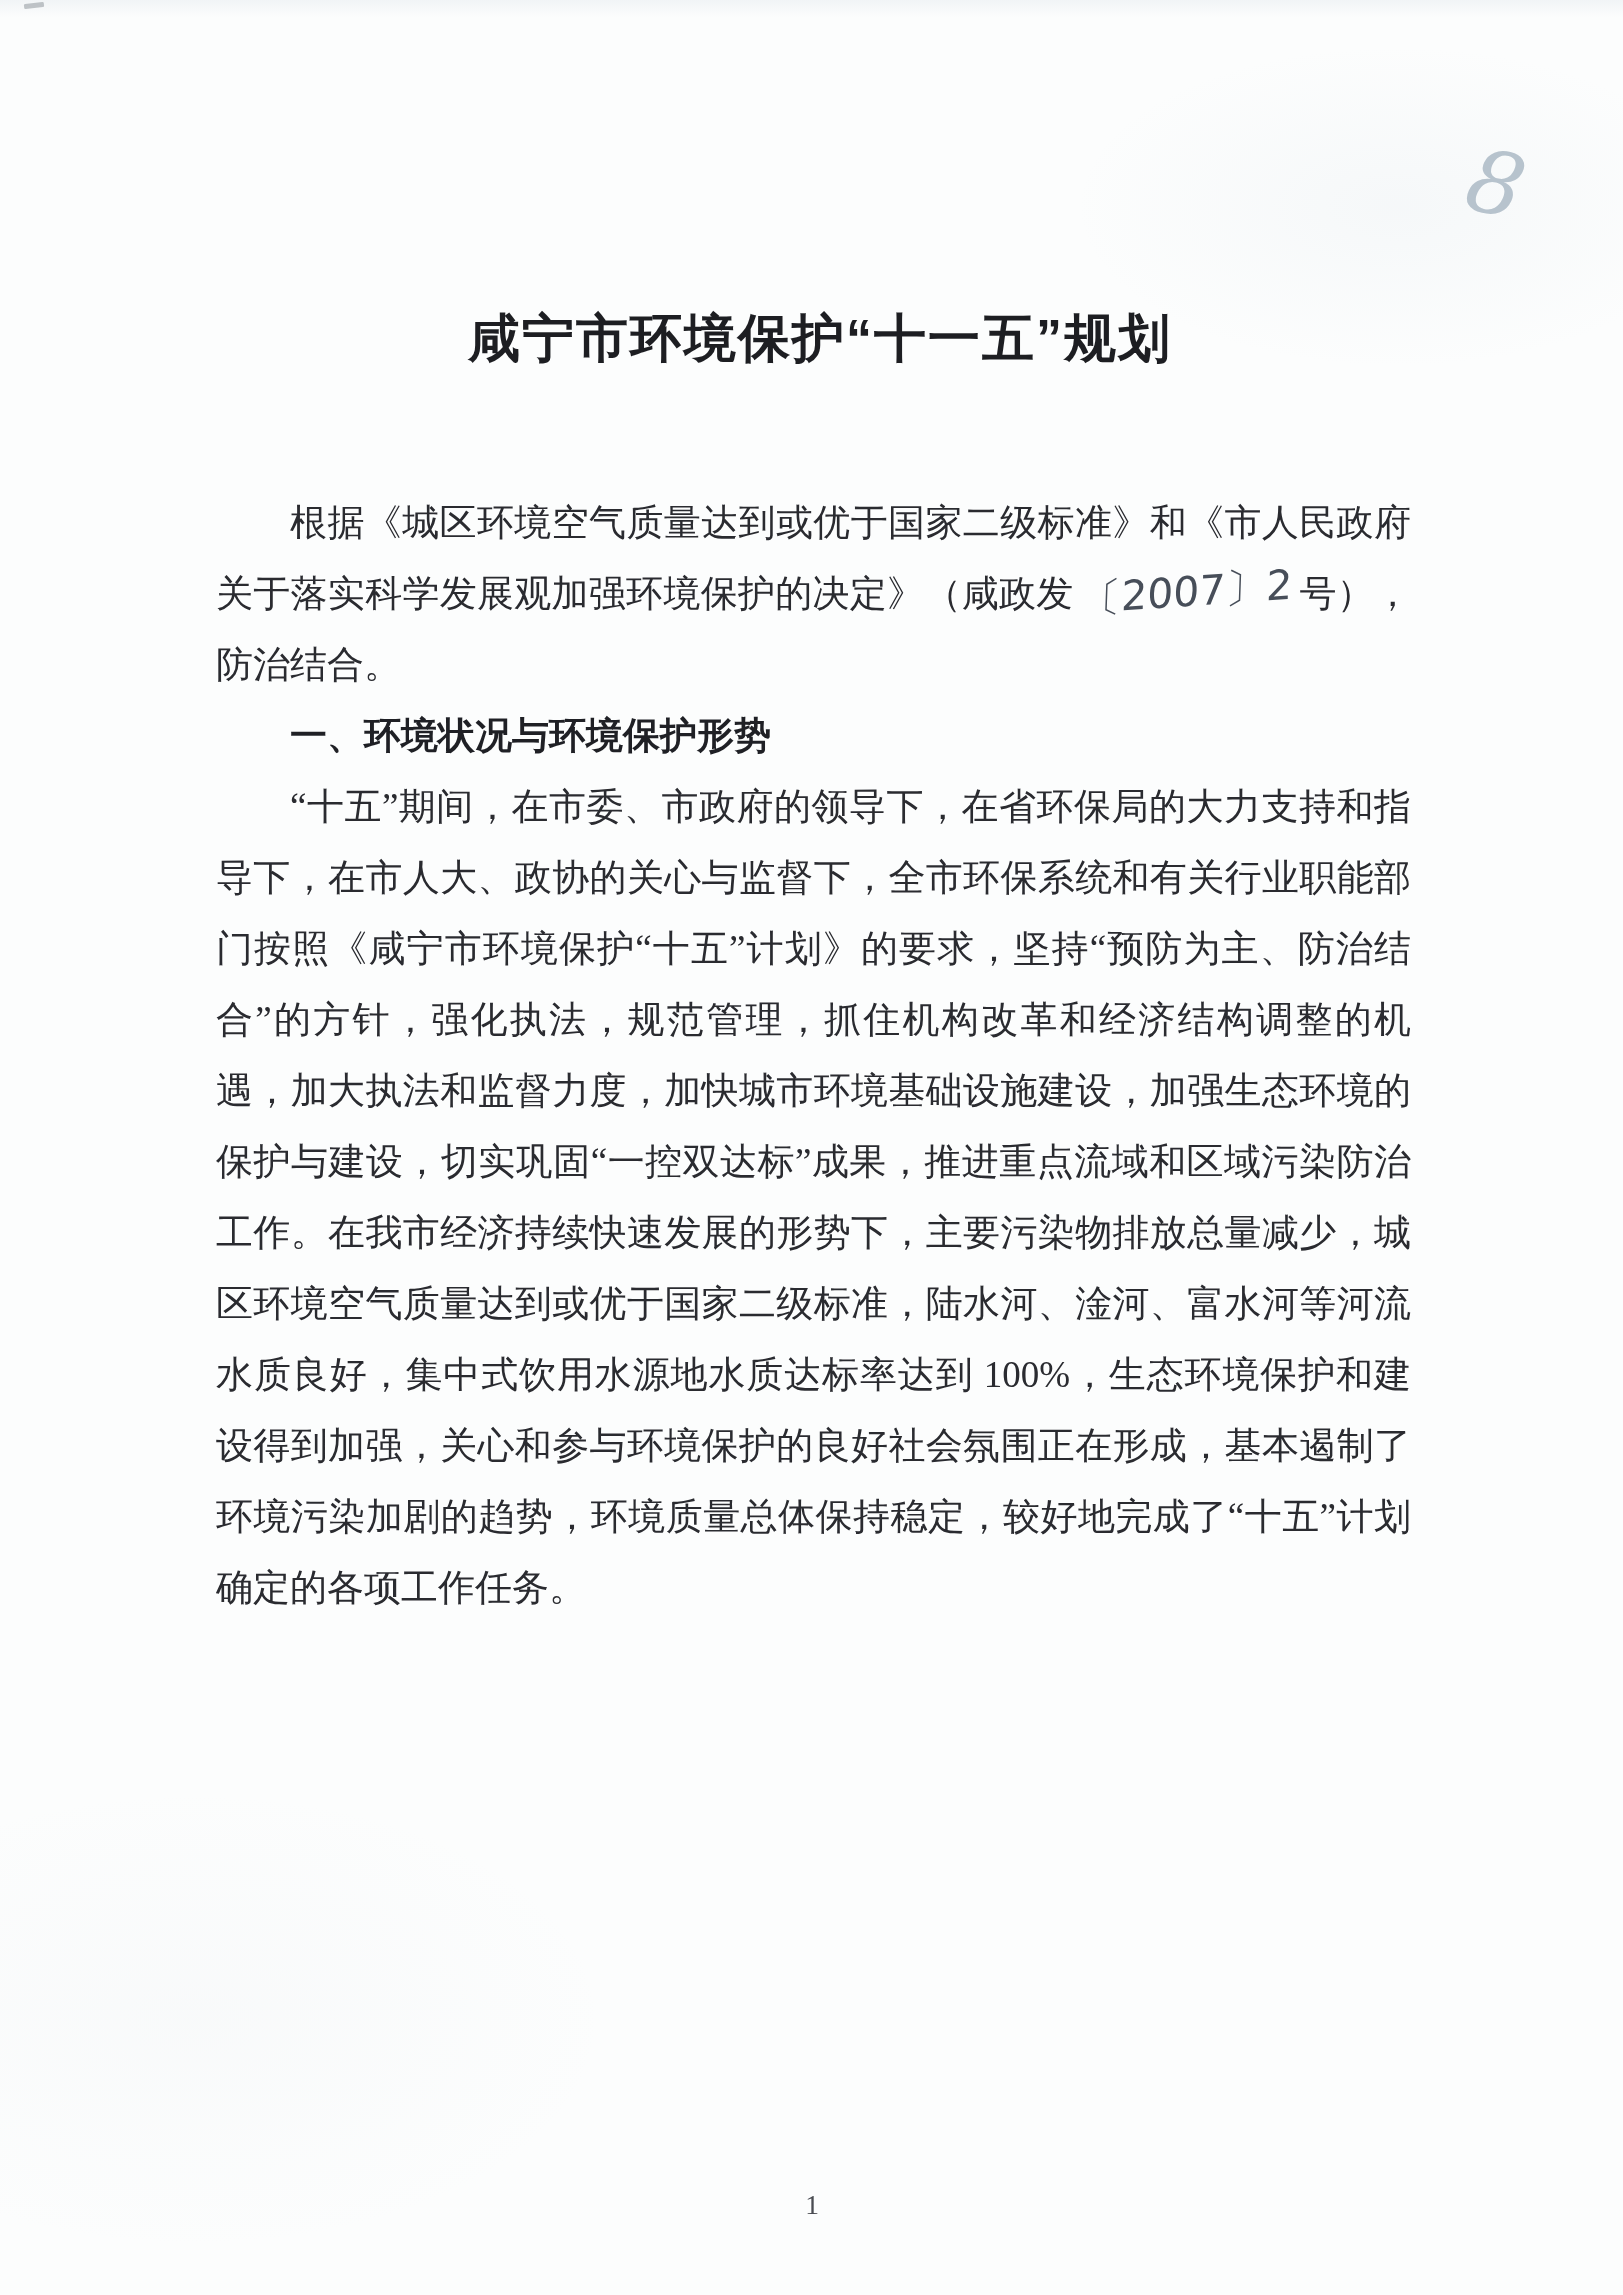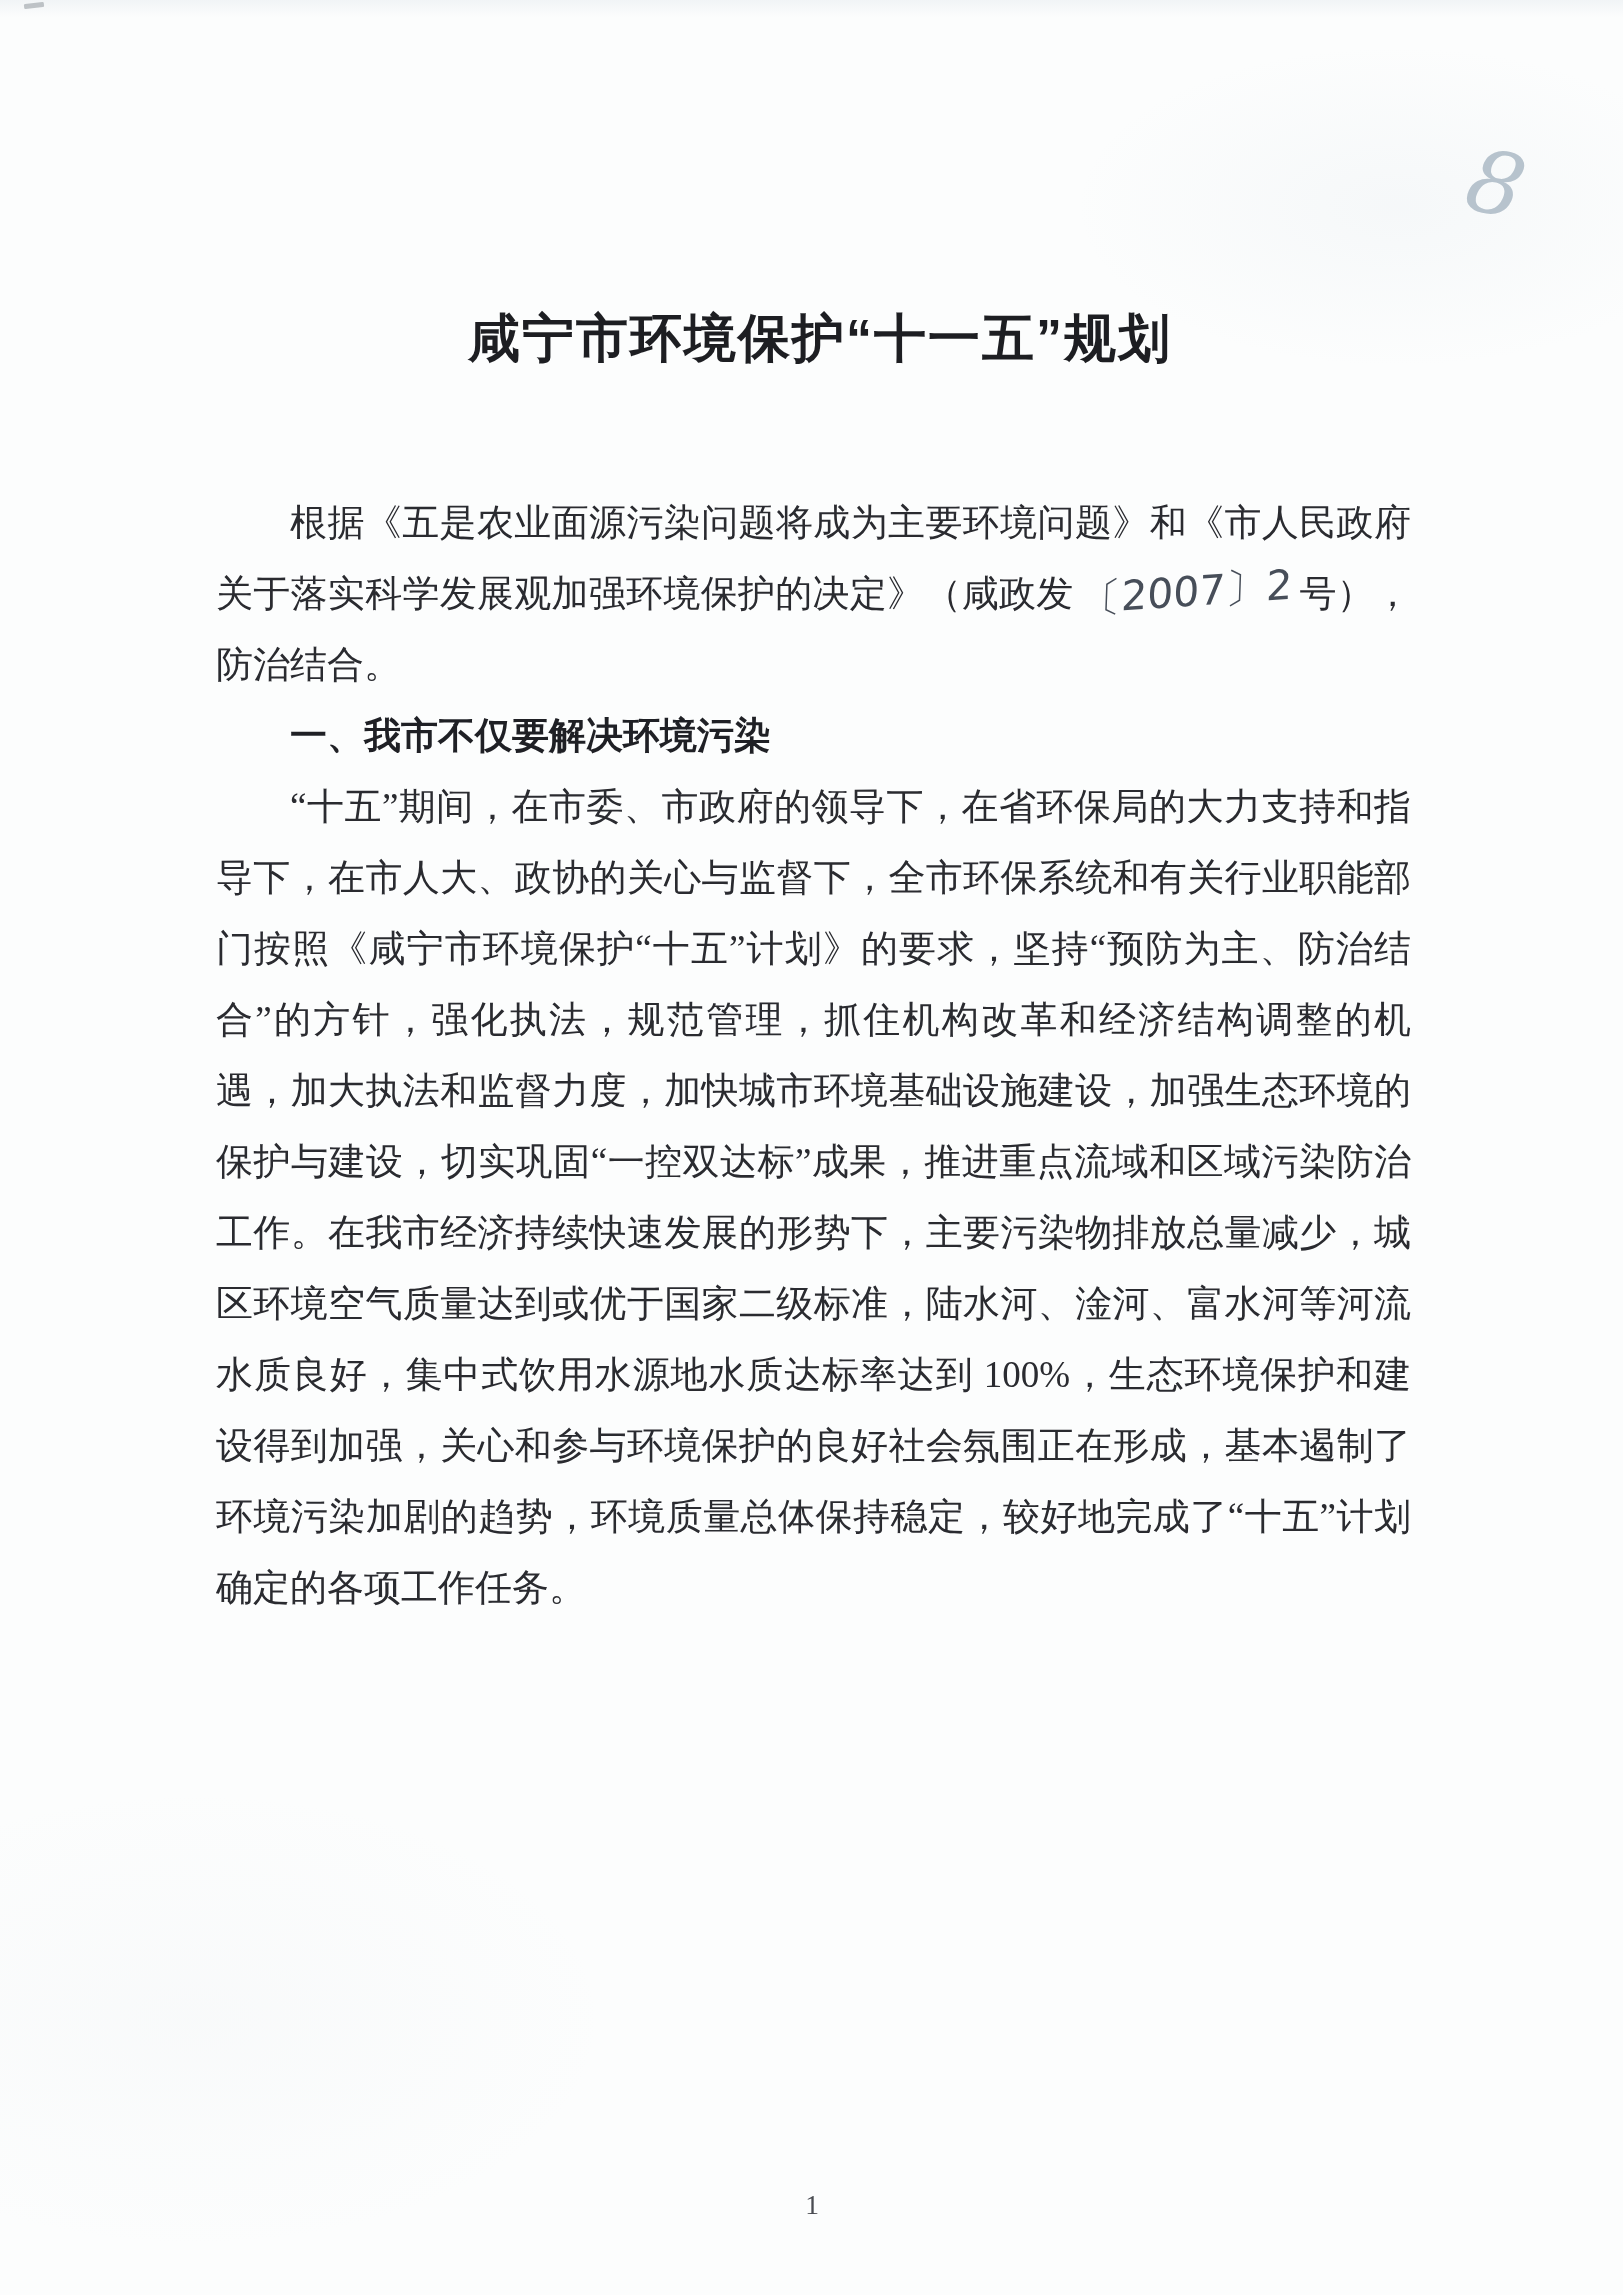--- a/index.html
+++ b/index.html
@@ -107,23 +107,23 @@
 <div class="page">
 
   <div class="top-edge-mark"></div>
 
   <div class="handwritten-eight">8</div>
 
   <h1 class="doc-title">咸宁市环境保护“十一五”规划</h1>
 
   <div class="text-column">
 
-    <p><span>根据《五是农业面源污染问题将成为主要环境问题》和《市人民政府关于落实科学发展观加强环境保护的决定》（咸政发</span><span class="handwritten-inline">〔2007〕2</span><span>号），防治结合。</span></p>
+    <p><span>根据《城区环境空气质量达到或优于国家二级标准》和《市人民政府关于落实科学发展观加强环境保护的决定》（咸政发</span><span class="handwritten-inline">〔2007〕2</span><span>号），防治结合。</span></p>
 
-    <p class="section-heading">一、我市不仅要解决环境污染</p>
+    <p class="section-heading">一、环境状况与环境保护形势</p>
 
     <p>“十五”期间，在市委、市政府的领导下，在省环保局的大力支持和指导下，在市人大、政协的关心与监督下，全市环保系统和有关行业职能部门按照《咸宁市环境保护“十五”计划》的要求，坚持“预防为主、防治结合”的方针，强化执法，规范管理，抓住机构改革和经济结构调整的机遇，加大执法和监督力度，加快城市环境基础设施建设，加强生态环境的保护与建设，切实巩固“一控双达标”成果，推进重点流域和区域污染防治工作。在我市经济持续快速发展的形势下，主要污染物排放总量减少，城区环境空气质量达到或优于国家二级标准，陆水河、淦河、富水河等河流水质良好，集中式饮用水源地水质达标率达到 100%，生态环境保护和建设得到加强，关心和参与环境保护的良好社会氛围正在形成，基本遏制了环境污染加剧的趋势，环境质量总体保持稳定，较好地完成了“十五”计划确定的各项工作任务。</p>
 
 
   </div>
 
   <div class="page-number">1</div>
 
 </div>
 

